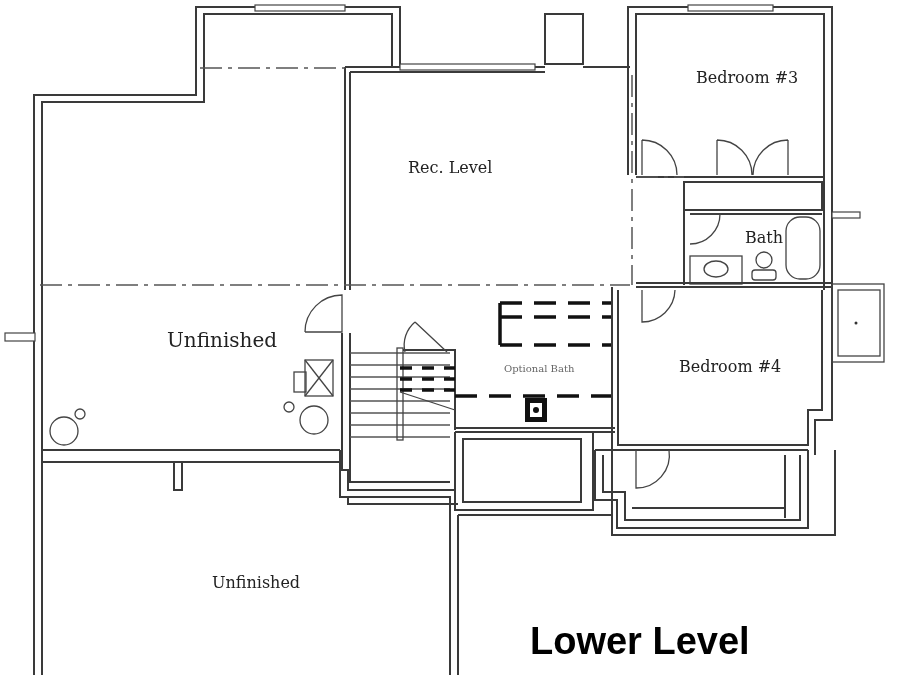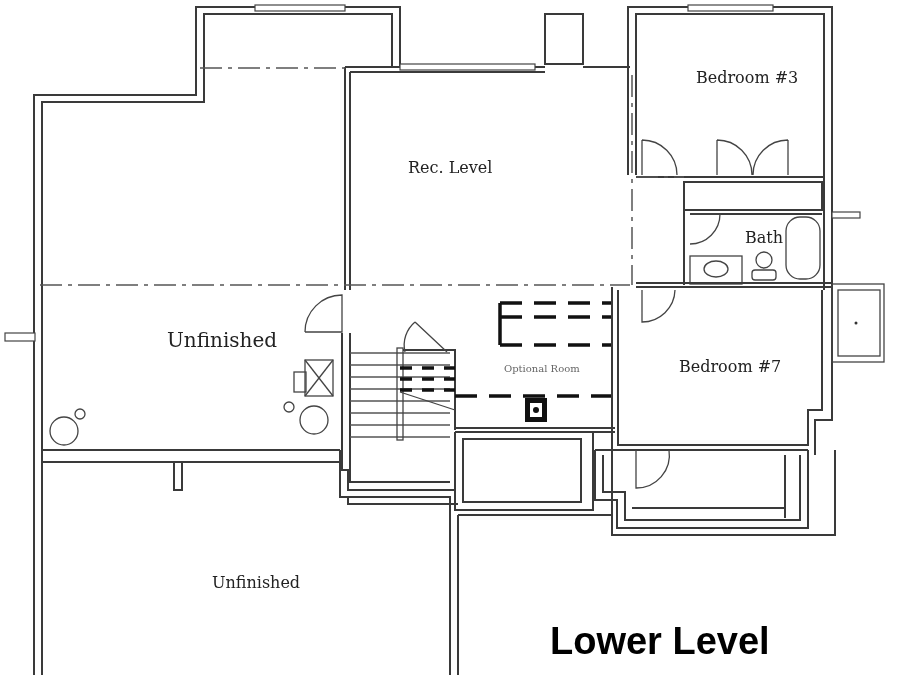--- a/index.html
+++ b/index.html
@@ -5,21 +5,21 @@
   html, body { margin: 0; padding: 0; background: #ffffff; }
   body { width: 900px; height: 675px; overflow: hidden; position: relative; }
   #plan { position: absolute; left: 0; top: 0; width: 900px; height: 675px; }
   .w { fill: none; stroke: #3a3a3a; stroke-width: 2; }
   .wt { fill: none; stroke: #555; stroke-width: 1.3; }
   .dash { fill: none; stroke: #555; stroke-width: 1.5; stroke-dasharray: 22 6 4 6; }
   .bar { fill: none; stroke: #111; stroke-width: 3.5; stroke-dasharray: 22 12; }
   .fx { fill: none; stroke: #444; stroke-width: 1.3; }
   .win { fill: #fff; stroke: #444; stroke-width: 1.2; }
   .lbl { position: absolute; font-family: "DejaVu Serif", serif; color: #222; white-space: nowrap; }
-  .title { position: absolute; font-family: "Liberation Sans", sans-serif; font-weight: bold; color: #000; font-size: 38px; white-space: nowrap; margin-left: 20px; }
+  .title { position: absolute; font-family: "Liberation Sans", sans-serif; font-weight: bold; color: #000; font-size: 38px; white-space: nowrap; }
 </style>
 </head>
 <body>
 
 <svg id="plan" viewBox="0 0 900 675" xmlns="http://www.w3.org/2000/svg">
 
   <g>
     <polyline class="w" points="34,675 34,95 196,95 196,7 400,7 400,67 345,67"></polyline>
     <polyline class="w" points="42,675 42,102 204,102 204,14 392,14 392,67"></polyline>
 
@@ -142,16 +142,16 @@
     <polyline class="w" points="348,497 348,504 458,504"></polyline>
     <line class="w" x1="458" y1="515" x2="612" y2="515"></line>
     <line class="w" x1="458" y1="515" x2="458" y2="675"></line>
   </g>
 </svg>
 
 <div class="lbl" style="left:696px; top:68px; font-size:16px;">Bedroom #3</div>
 <div class="lbl" style="left:408px; top:158px; font-size:16px;">Rec. Level</div>
 <div class="lbl" style="left:745px; top:228px; font-size:16px;">Bath</div>
 <div class="lbl" style="left:167px; top:328px; font-size:20px;">Unfinished</div>
-<div class="lbl" style="left:504px; top:363px; font-size:10px; color:#666;">Optional Room</div>
-<div class="lbl" style="left:679px; top:357px; font-size:16px;">Bedroom #7</div>
+<div class="lbl" style="left:504px; top:363px; font-size:10px; color:#666;">Optional Bath</div>
+<div class="lbl" style="left:679px; top:357px; font-size:16px;">Bedroom #4</div>
 <div class="lbl" style="left:212px; top:573px; font-size:16px;">Unfinished</div>
 <div class="title" style="left:530px; top:620px;">Lower Level</div>
 
 </body></html>

